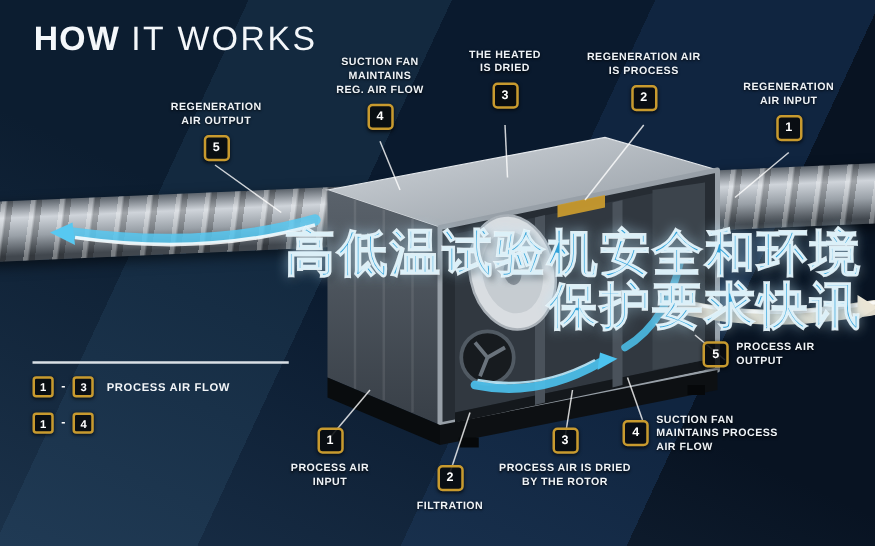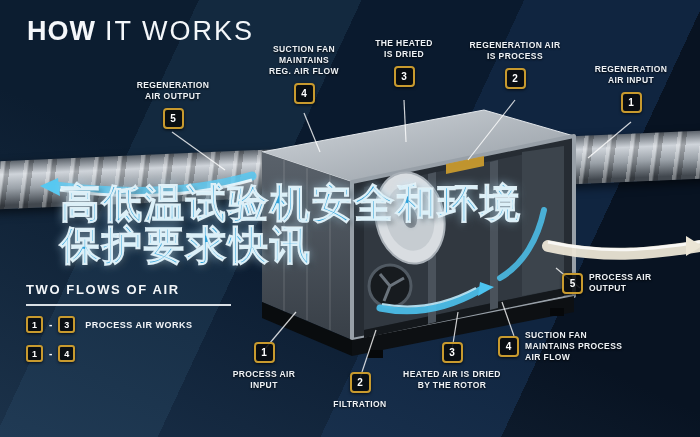--- a/index.html
+++ b/index.html
@@ -51,21 +51,21 @@
   .badge.sm{width:13px;height:13px;font-size:9px;border-width:2px;border-radius:3px;}
   
   .legend{position:absolute;left:26px;top:282px;width:212px;z-index:7;color:#f2f5f8;}
   .legend-title{font-size:13px;font-weight:bold;letter-spacing:1.6px;}
   .legend-rule{border-top:2px solid #d9dfe5;margin:7px 0 10px 0;width:205px;}
   .legend-row{display:flex;align-items:center;gap:5px;margin-bottom:12px;}
   .dash{font-weight:bold;font-size:10px;color:#fff;padding:0 1px;}
   .legend-label{font-size:9px;font-weight:bold;letter-spacing:.5px;margin-left:5px;}
   
   .cn{
-    position:absolute;left:60px;right:10px;top:182px;z-index:9;text-align:left;
+    position:absolute;left:60px;right:10px;top:182px;z-index:9;text-align:right;
     font-family:"DejaVu Sans",sans-serif;font-weight:bold;font-size:40px;line-height:1.06;
     color:#2da0d8;letter-spacing:2px;
     -webkit-text-stroke:1px rgba(240,248,252,.9);
     text-shadow:0 0 10px rgba(190,232,255,.75), 3px 3px 5px rgba(0,0,0,.4);
   }
 </style>
 </head>
 <body>
 
 <div class="stage">
@@ -179,43 +179,42 @@
     <div class="badge">1</div>
     <div class="lbl">PROCESS AIR
 INPUT</div>
   </div>
   <div class="callout col" style="left:312px;top:372px;width:96px">
     <div class="badge">2</div>
     <div class="lbl">FILTRATION</div>
   </div>
   <div class="callout col" style="left:390px;top:342px;width:124px">
     <div class="badge">3</div>
-    <div class="lbl">HEATED AIR IS DRIED
+    <div class="lbl">PROCESS AIR IS DRIED
 BY THE ROTOR</div>
   </div>
   <div class="callout row" style="left:498px;top:330px;width:140px">
     <div class="badge">4</div>
     <div class="lbl">SUCTION FAN
 MAINTAINS PROCESS
 AIR FLOW</div>
   </div>
   <div class="callout row" style="left:562px;top:272px;width:120px">
     <div class="badge">5</div>
     <div class="lbl">PROCESS AIR
 OUTPUT</div>
   </div>
 
   <div class="legend">
-    <div class="legend-title">TWO FLOWS OF AIR</div>
     <div class="legend-rule"></div>
     <div class="legend-row">
       <span class="badge sm">1</span>
       <span class="dash">-</span>
       <span class="badge sm">3</span>
-      <span class="legend-label">PROCESS AIR WORKS</span>
+      <span class="legend-label">PROCESS AIR FLOW</span>
     </div>
     <div class="legend-row">
       <span class="badge sm">1</span>
       <span class="dash">-</span>
       <span class="badge sm">4</span>
     </div>
   </div>
 
   <div class="cn">
     <div>高低温试验机安全和环境</div>

